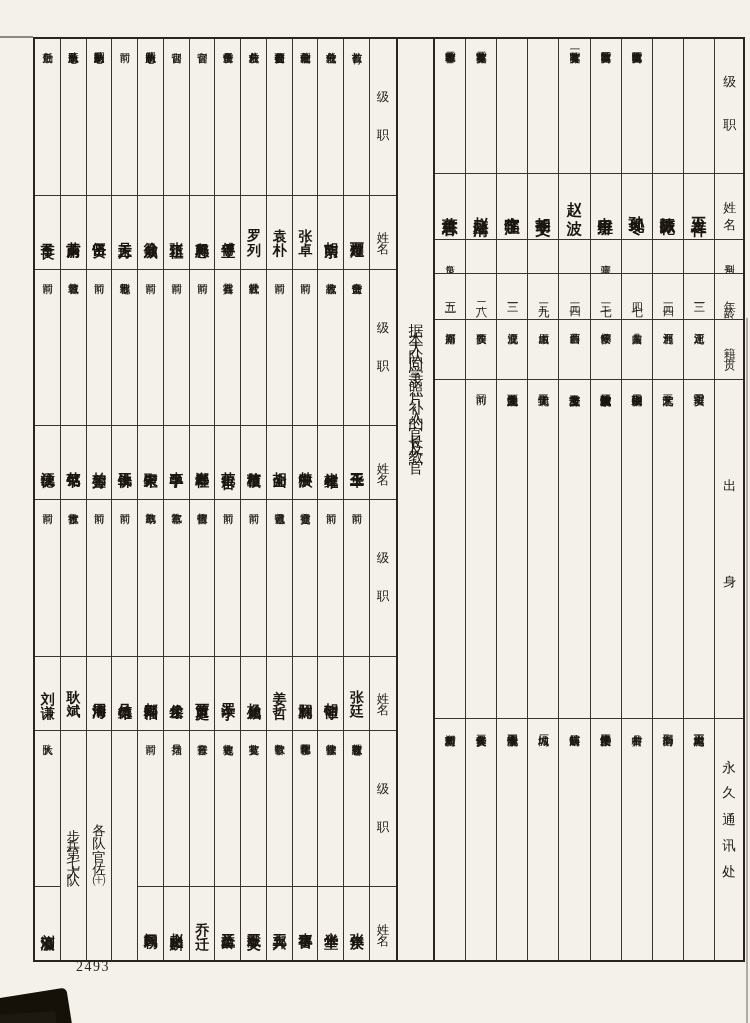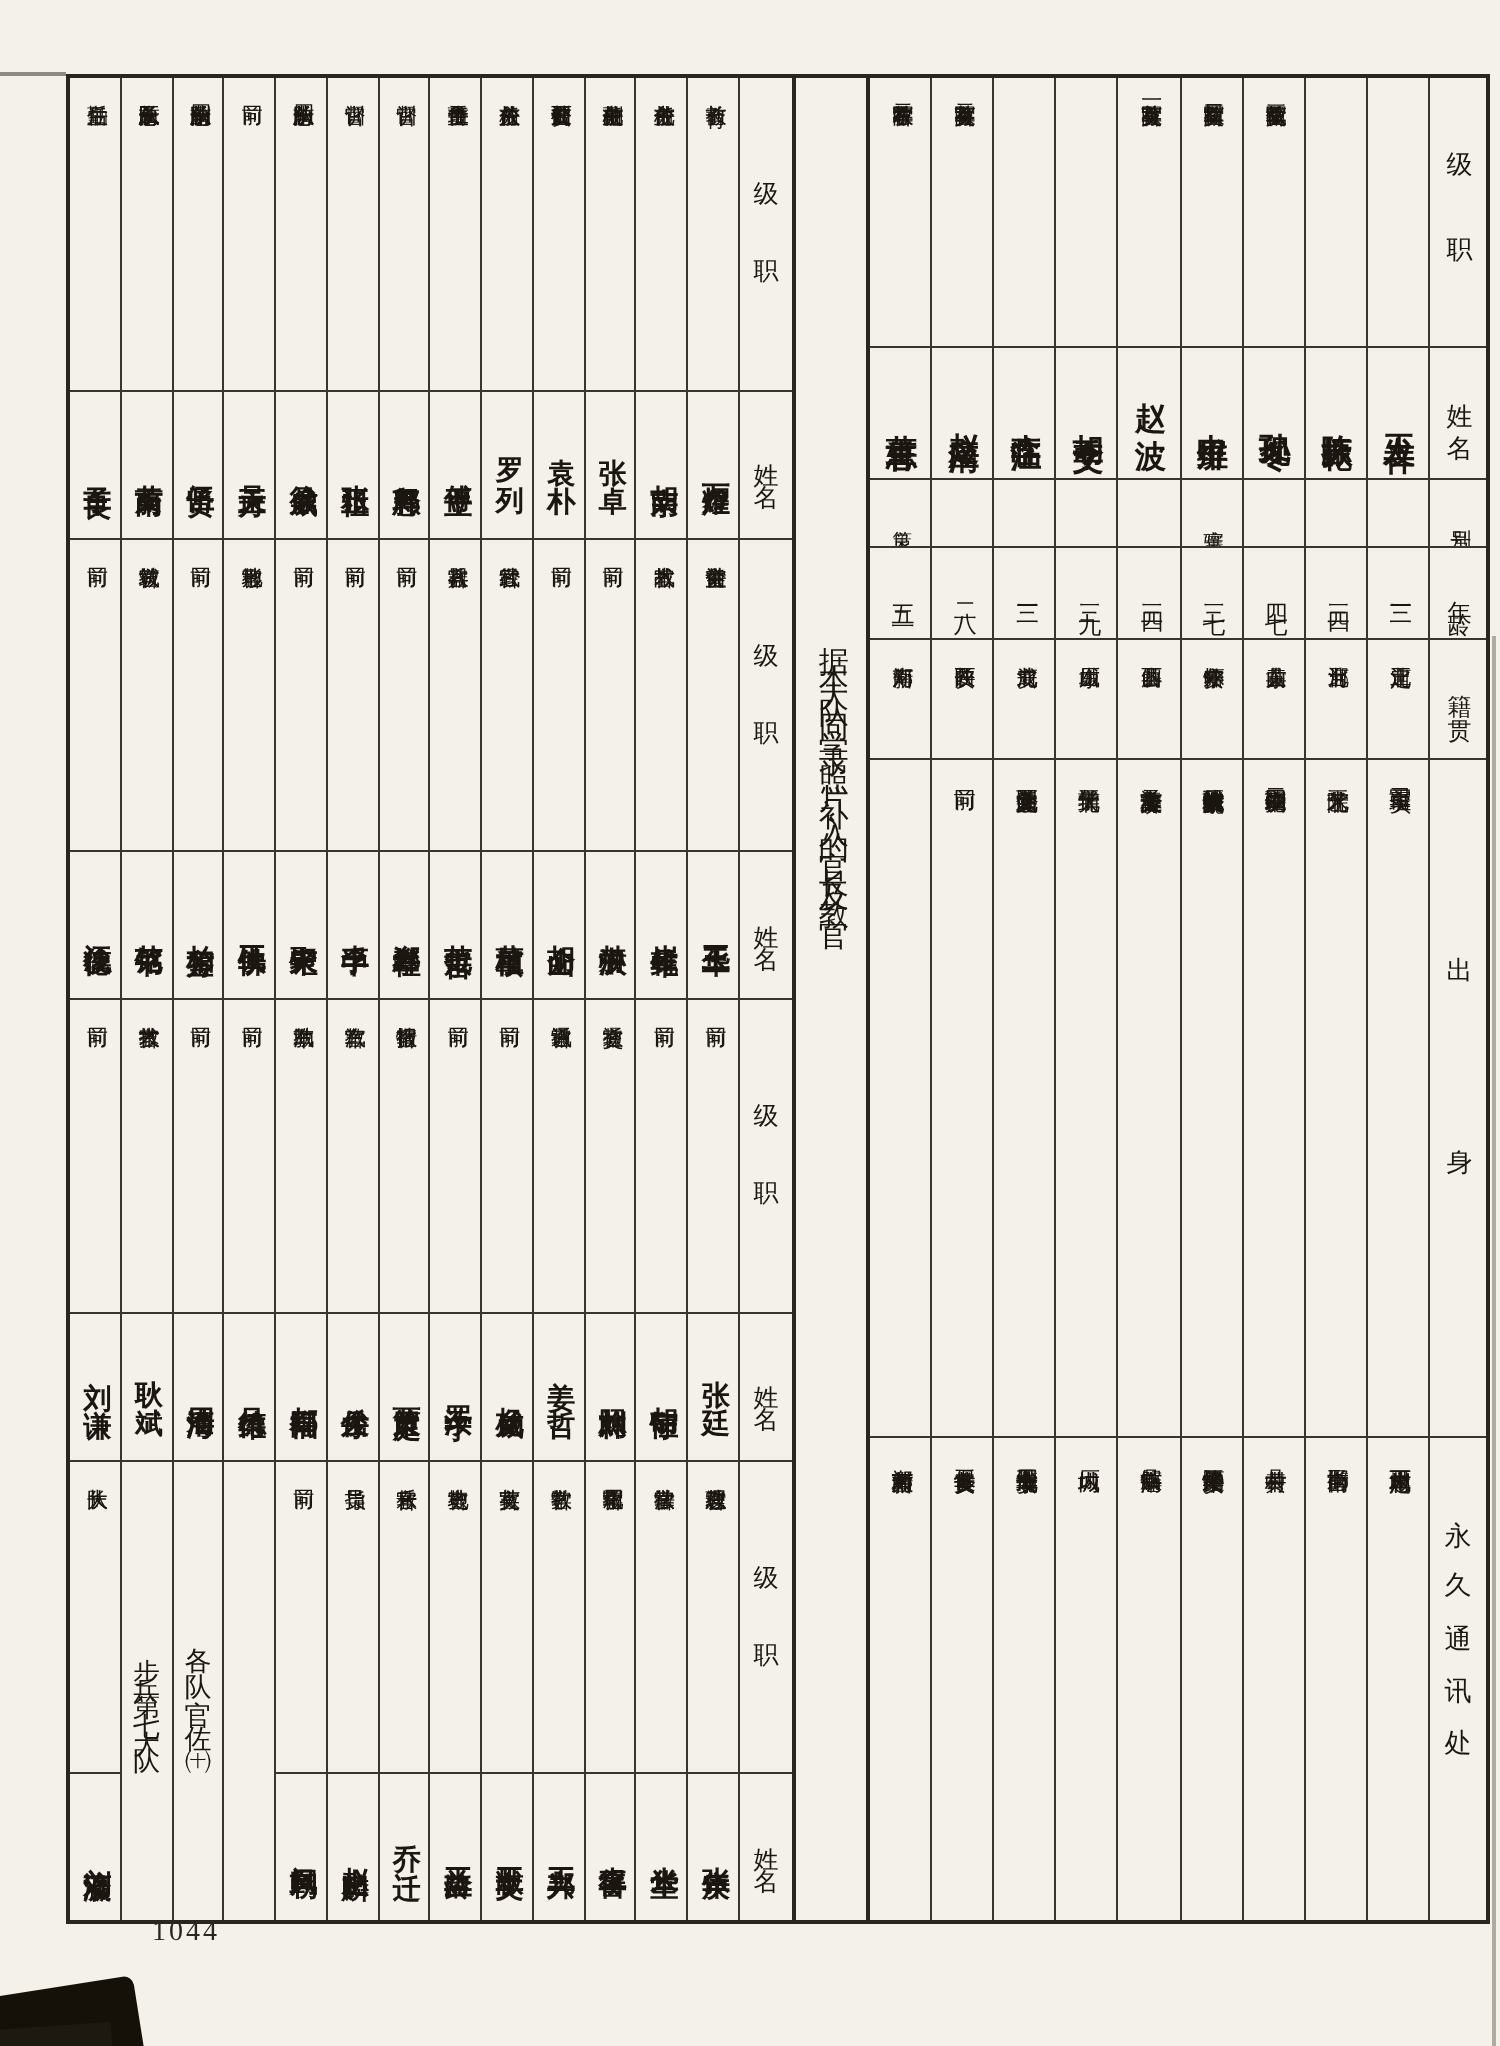--- a/index.html
+++ b/index.html
@@ -762,18 +762,18 @@
           <div class="cell rt-r6">
             <span class="vtxt rt-bg"></span>
           </div>
           <div class="cell rt-r7">
             <span class="vtxt rt-addr">新郑南大董村</span>
           </div>
         </div>
       </div>
   </div>
 
-  <div id="page-number">1044</div>
+  <div id="page-number">2493</div>
   <div id="ink-smudge"></div>
   <div id="ink-smudge2"></div>
   <div id="edge-line"></div>
   <div id="top-tick"></div>
 </div>
 
 </body></html>

